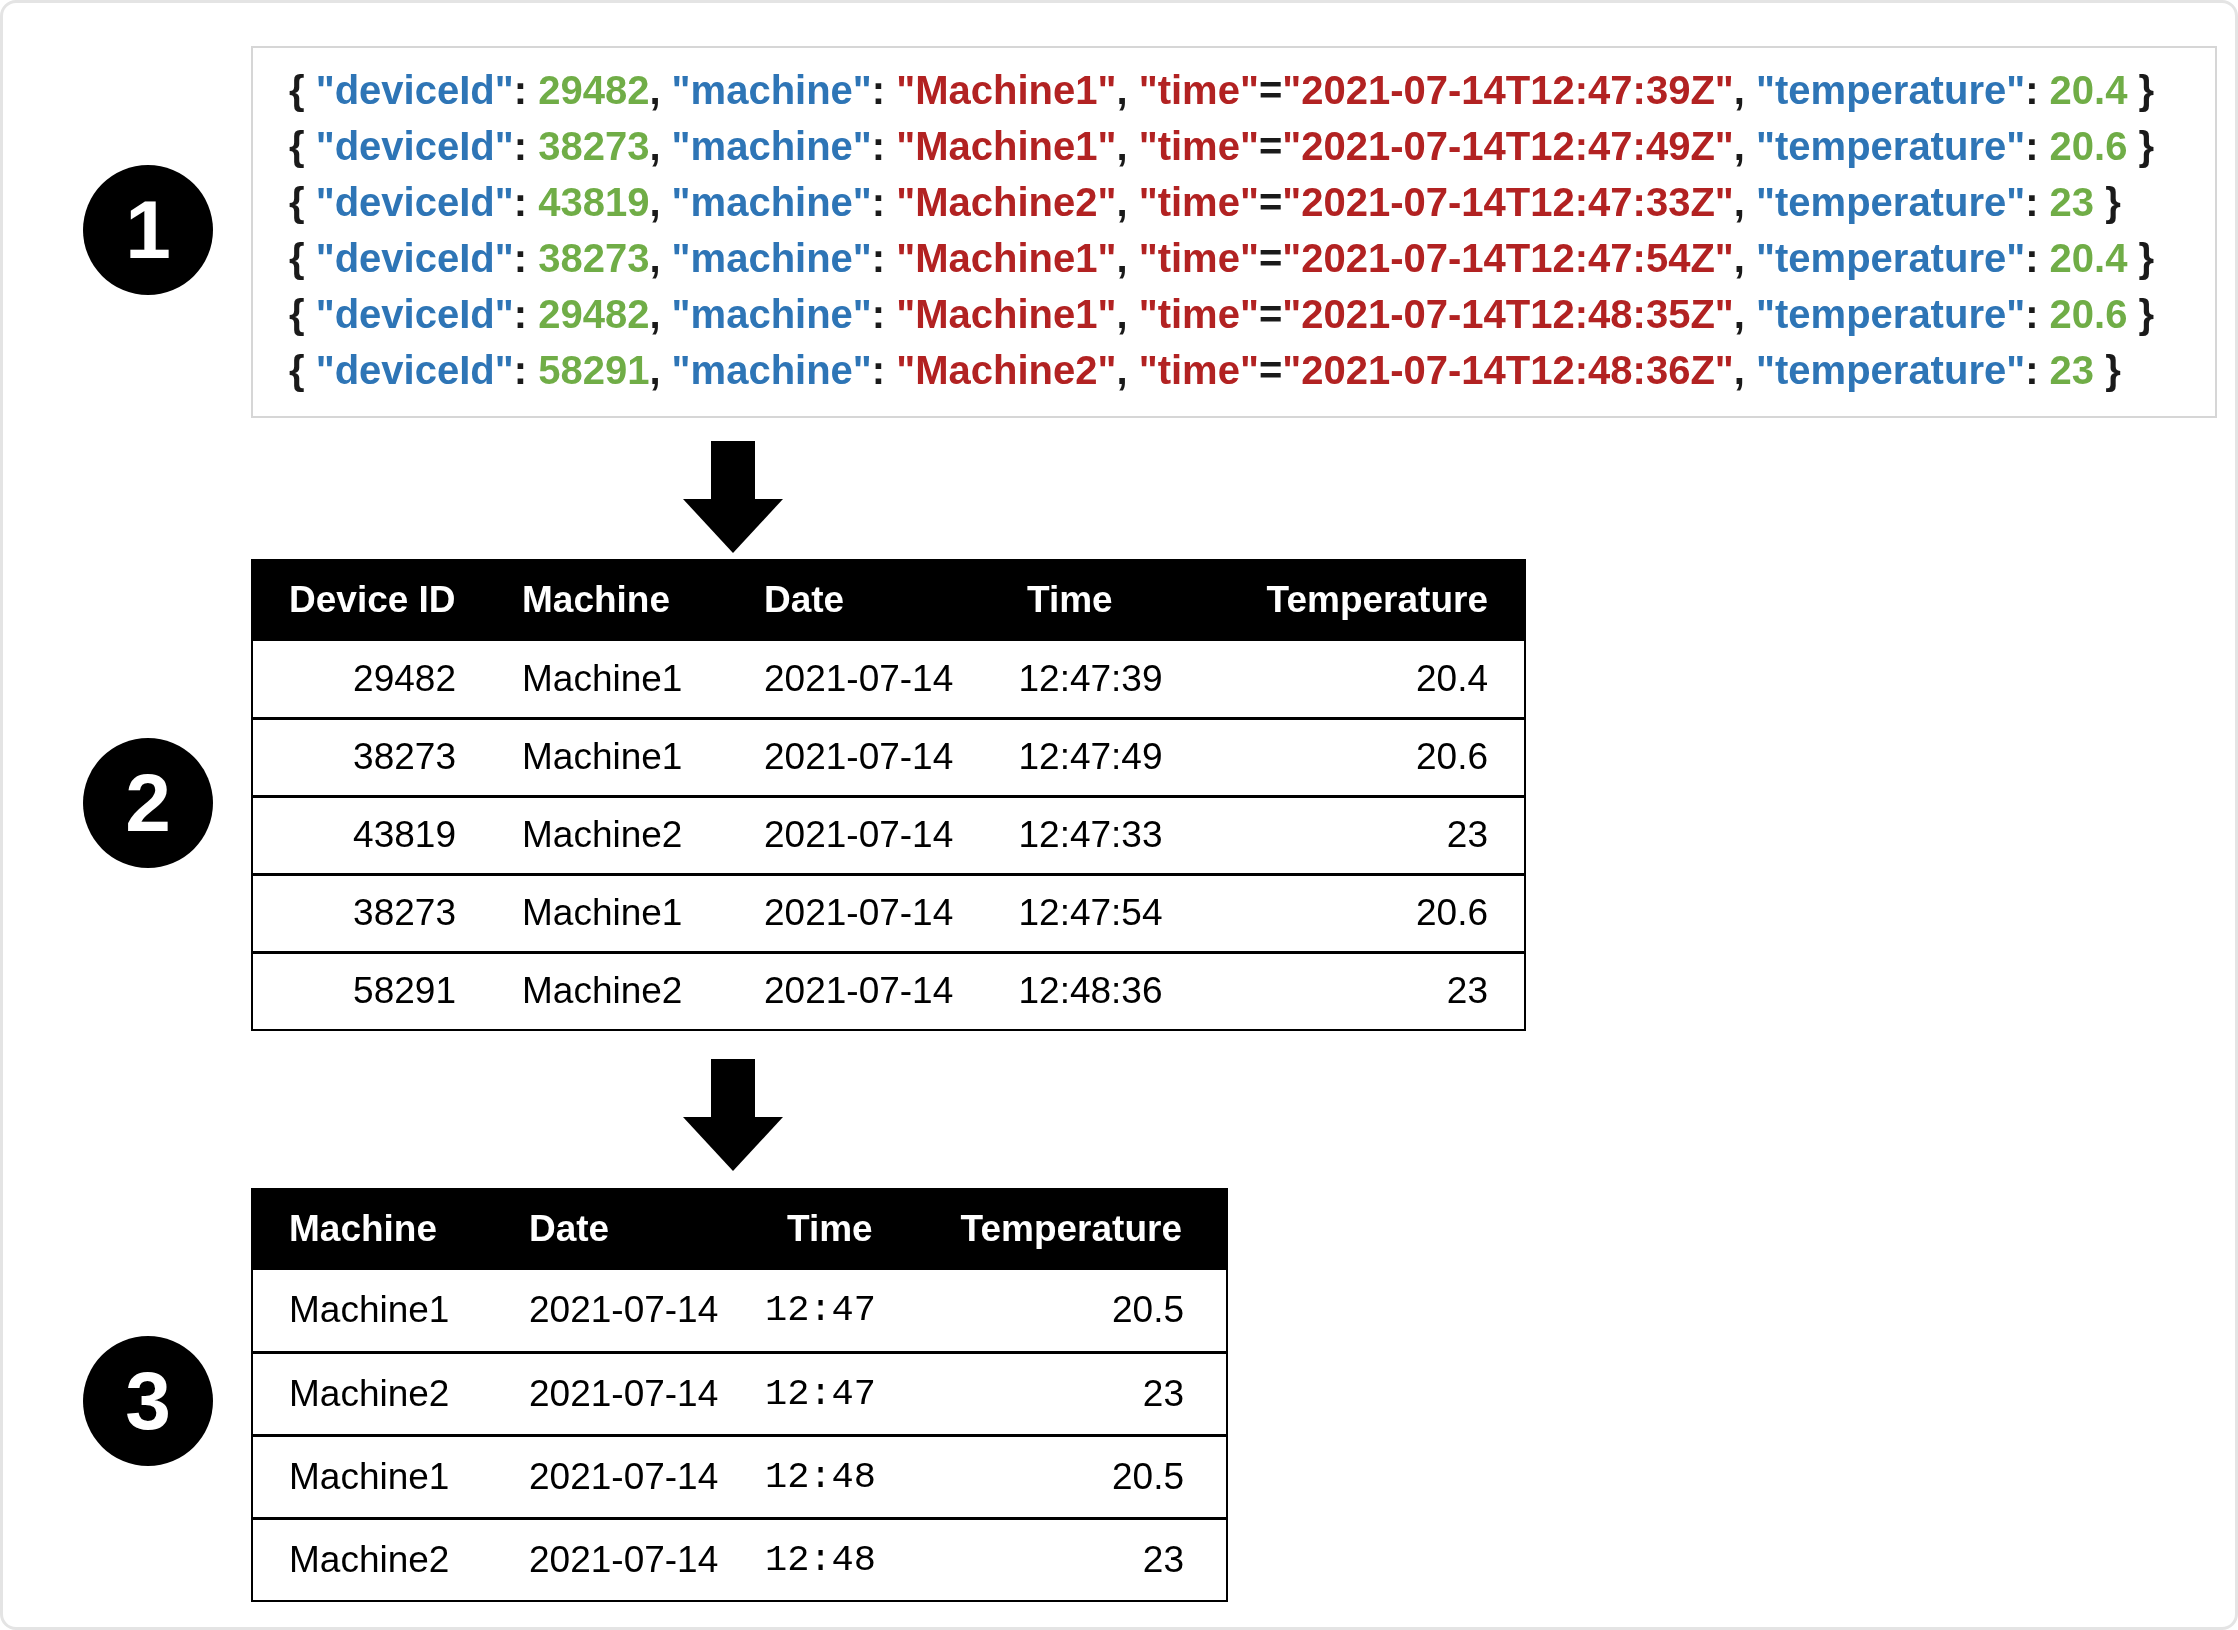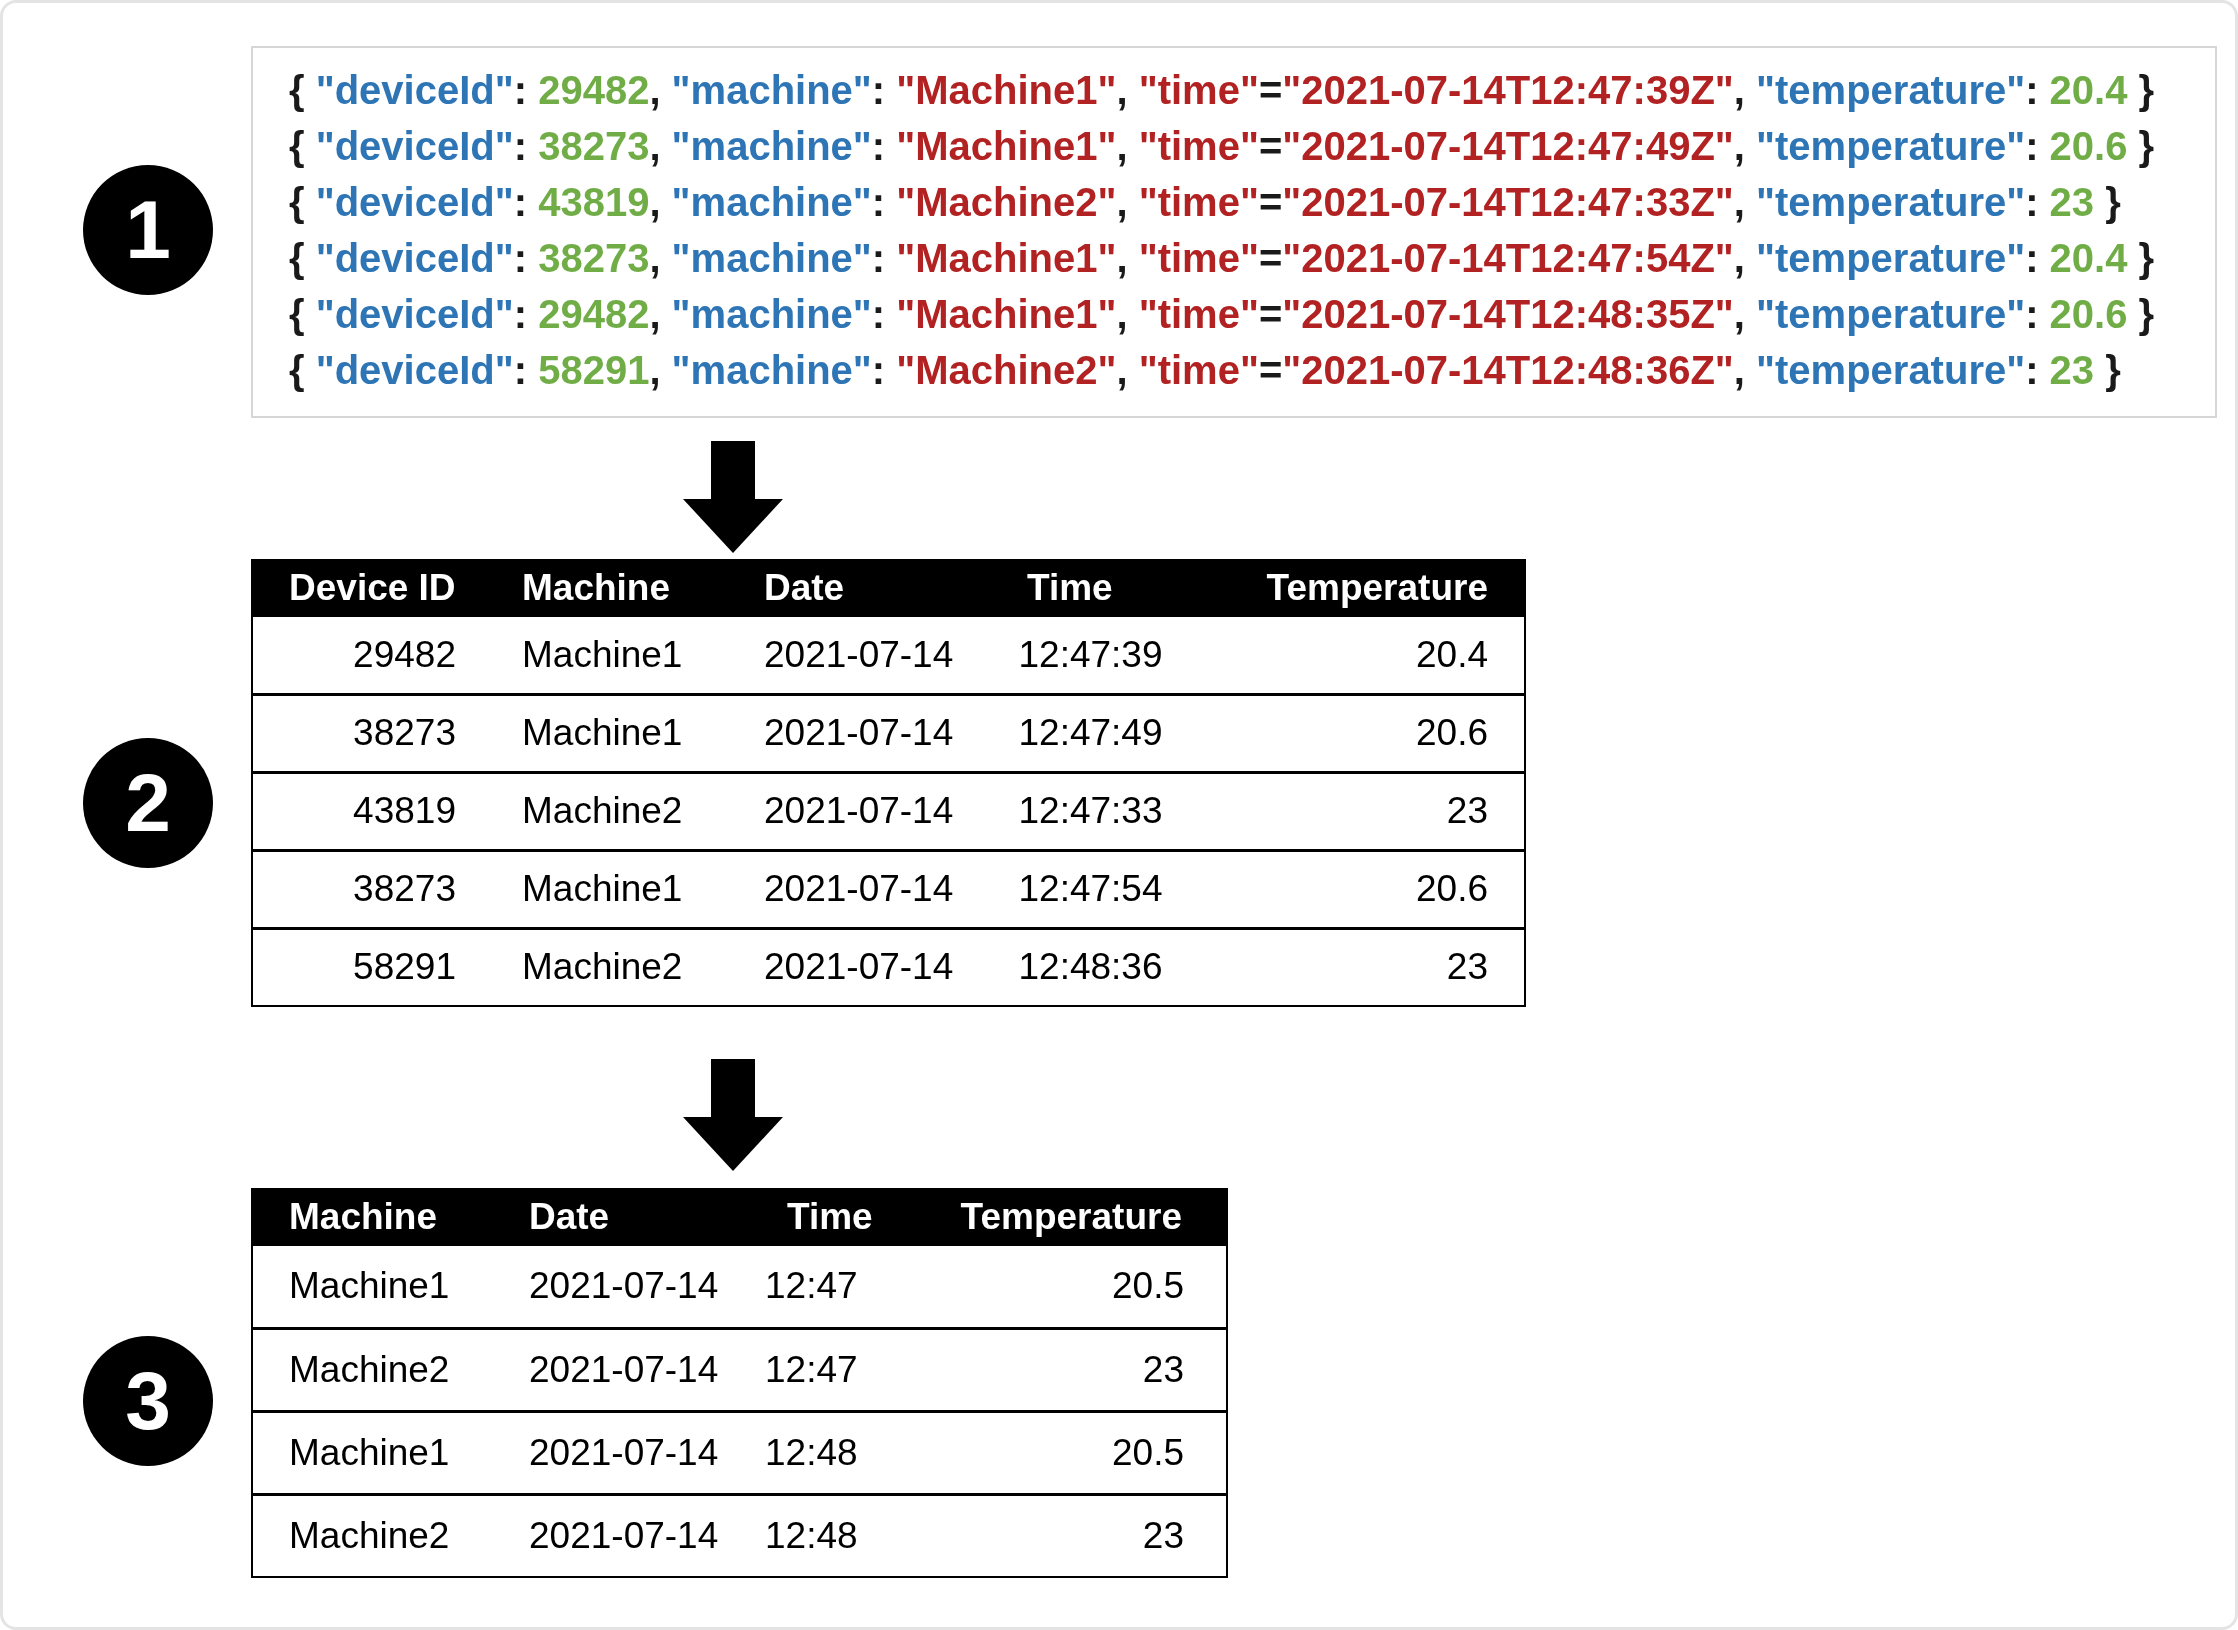--- a/index.html
+++ b/index.html
@@ -39,21 +39,21 @@
   .arrow-2{left:680px;top:1056px}
   .arrow-stem{width:44px;height:58px;background:#000;}
   .arrow-head{width:0;height:0;border-left:50px solid transparent;border-right:50px solid transparent;border-top:54px solid #000;}
   
   table.data-table{
     position:absolute;border-collapse:collapse;table-layout:fixed;
     border:2px solid #000;font-size:37px;color:#000;background:#fff;
   }
   table.t2{left:248px;top:556px;width:1273px;}
   table.t3{left:248px;top:1185px;width:975px;}
-  .data-table thead tr{height:56px;}
+  .data-table thead tr{height:80px;}
   .data-table thead th{
     background:var(--table-header-bg,#000);color:var(--table-header-text,#fff);
     font-weight:bold;font-size:37px;
   }
   .t2 tbody tr{height:78px;}
   .t3 tbody tr{height:83px;}
   .data-table tbody tr td{border-top:2px solid #000;}
   .data-table tbody tr + tr td{border-top:3px solid #000;}
   
   .t2 th:nth-child(1){text-align:left;padding-left:36px;}
@@ -61,21 +61,21 @@
   .t2 th:nth-child(2),.t2 td:nth-child(2){text-align:left;padding-left:38px;}
   .t2 th:nth-child(3),.t2 td:nth-child(3){text-align:left;padding-left:30px;}
   .t2 th:nth-child(4){text-align:left;padding-left:33px;}
   .t2 td:nth-child(4){text-align:center;padding-right:18px;}
   .t2 th:nth-child(5){text-align:right;padding-right:36px;}
   .t2 td:nth-child(5){text-align:right;padding-right:36px;}
   
   .t3 th:nth-child(1),.t3 td:nth-child(1){text-align:left;padding-left:36px;}
   .t3 th:nth-child(2),.t3 td:nth-child(2){text-align:left;padding-left:25px;}
   .t3 th:nth-child(3){text-align:left;padding-left:23px;}
-  .t3 td:nth-child(3){text-align:left;padding-right:35px;}
+  .t3 td:nth-child(3){text-align:right;padding-right:35px;font-family:Liberation Mono, monospace;}
   .t3 th:nth-child(4){text-align:right;padding-right:44px;}
   .t3 td:nth-child(4){text-align:right;padding-right:42px;}
 </style>
 </head>
 <body>
 
 <div class="canvas">
 
   <div class="badge badge-1">
     <span>1</span>

